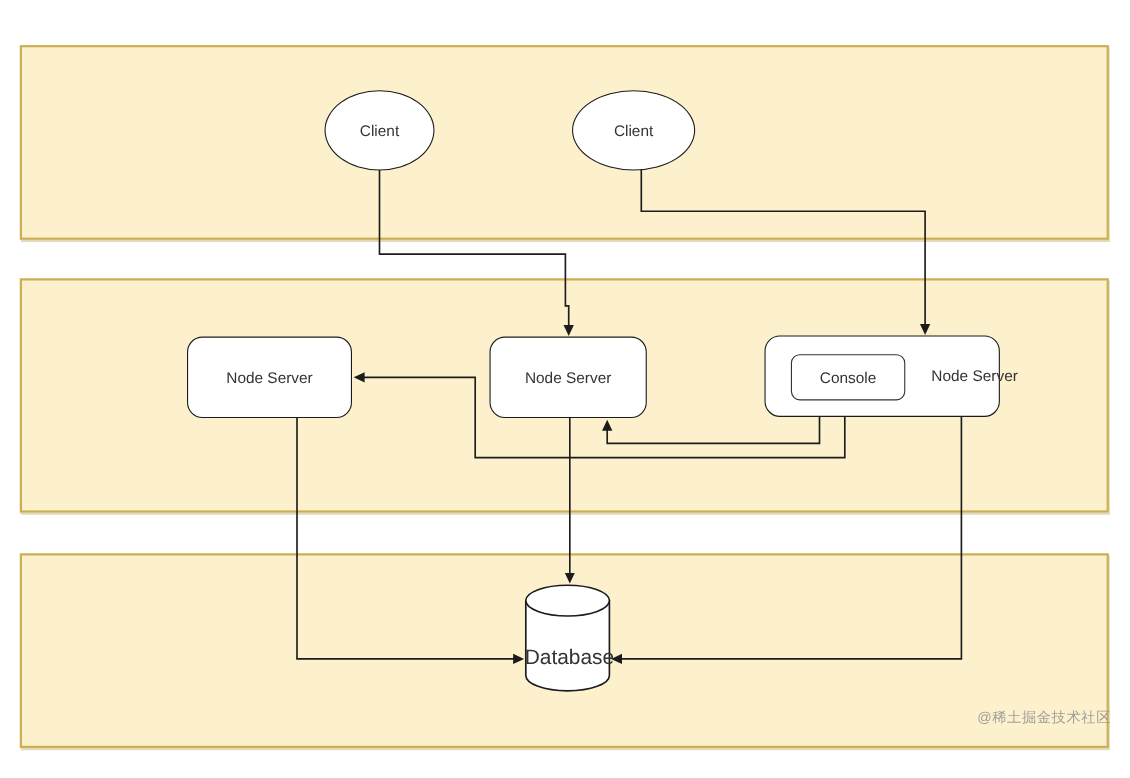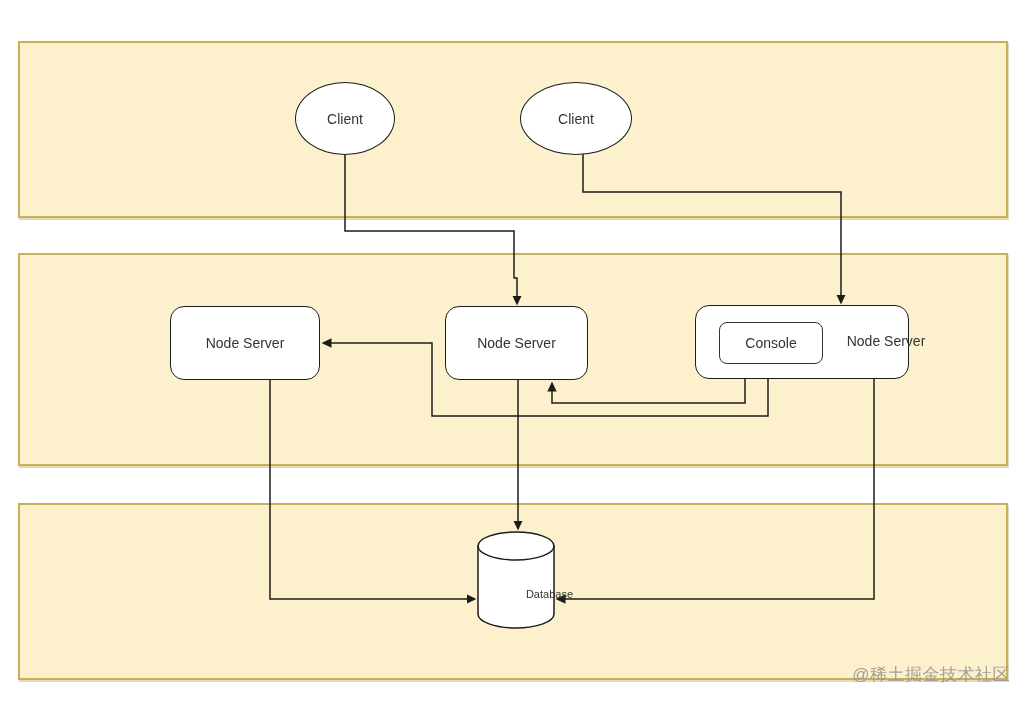--- a/index.html
+++ b/index.html
@@ -66,31 +66,31 @@
     left: 148px; top: 0;
     width: 84px; height: 100%;
     display: flex; align-items: center; justify-content: center;
     text-align: center;
     font-size: 14px; color: #333333;
     line-height: 1.25;
   }
 
   .db-label {
     position: absolute;
-    left: 493px; top: 588px;
+    left: 477px; top: 588px;
     width: 80px;
     text-align: right;
-    font-size: 11px;
+    font-size: 19px;
     color: #333333;
   }
 
   .watermark {
     position: absolute;
-    right: 17px; top: 663px;
-    font-size: 17px;
+    right: 17px; top: 643px;
+    font-size: 13px;
     letter-spacing: 0.5px;
     color: rgba(145,145,145,0.85);
   }
 </style>
 </head>
 <body>
 
 <div class="page">
 
   <div class="band band1"></div>

